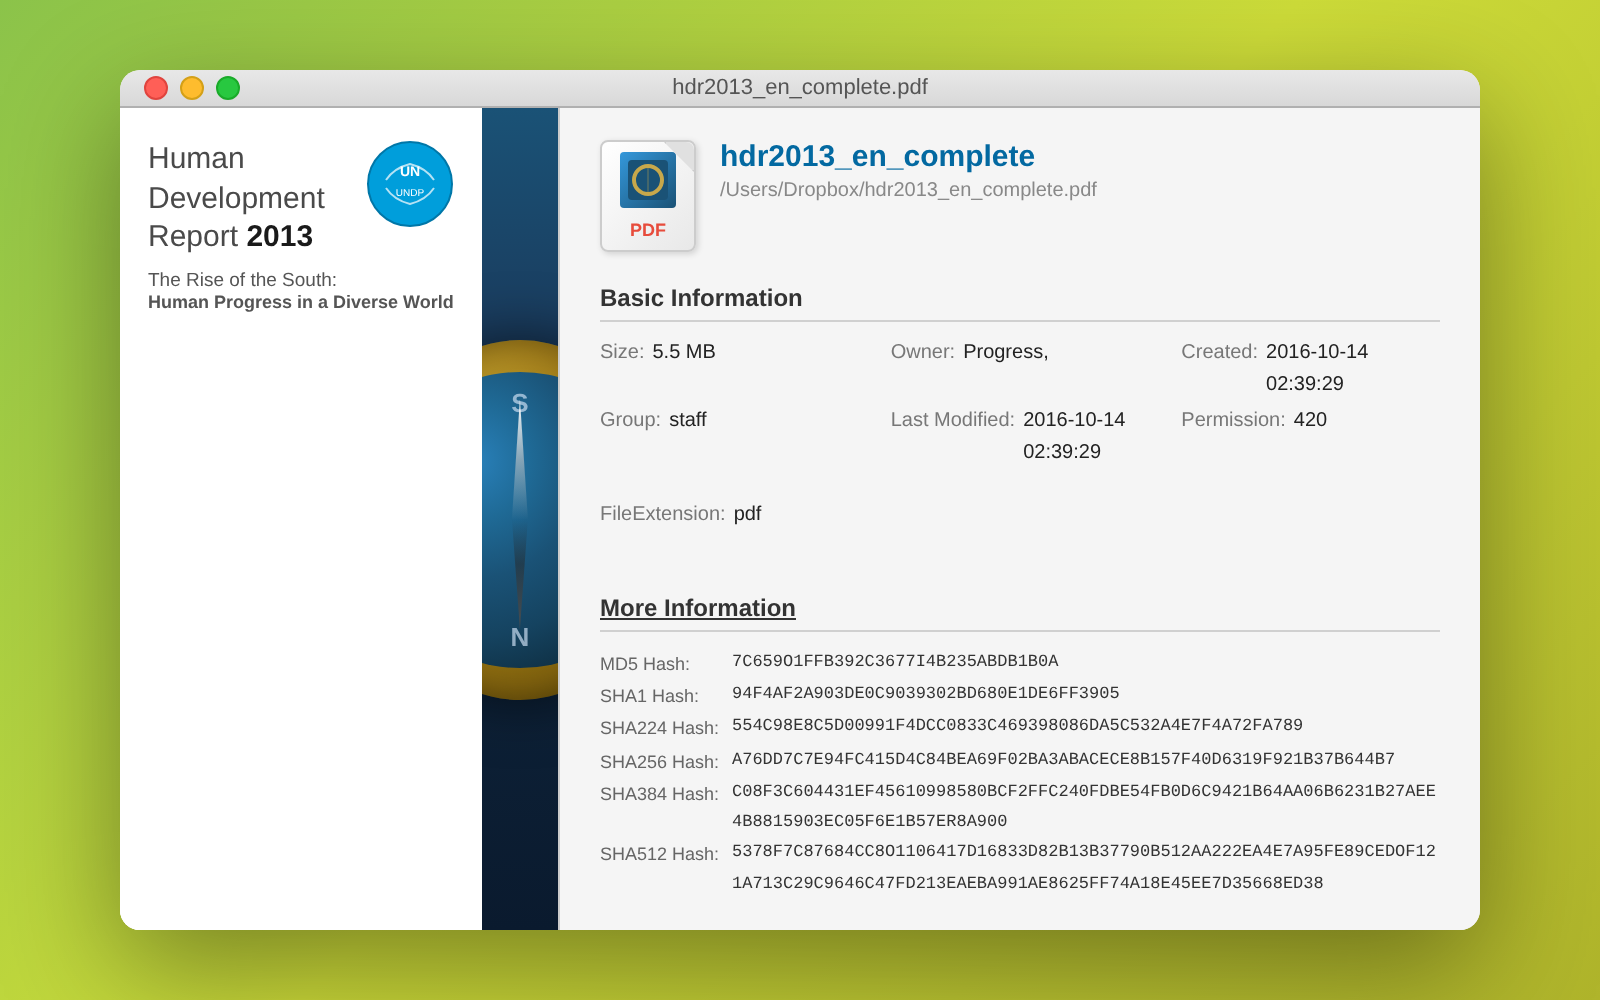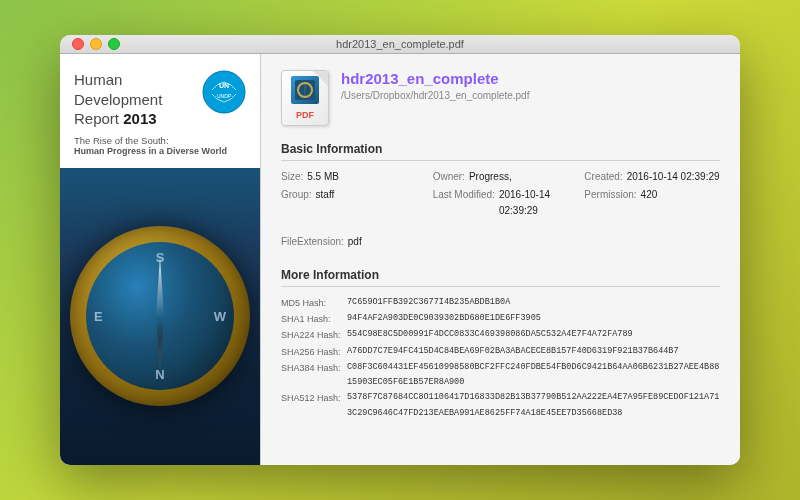--- a/index.html
+++ b/index.html
@@ -61,25 +61,25 @@
     }
 
     .window-content {
       display: flex;
       flex: 1;
       overflow: hidden;
     }
 
     
     .left-panel {
-      width: 201px;
+      width: 220px;
       background: #fff;
       border-right: 1px solid #ccc;
       display: flex;
-      flex-direction: column;
+      flex-direction: row;
       overflow: hidden;
     }
 
     .pdf-header {
       padding: 16px 14px 12px;
       background: #fff;
     }
 
     .pdf-title-main {
       font-size: 15px;
@@ -238,21 +238,21 @@
       justify-content: center;
     }
 
     .file-title {
       flex: 1;
     }
 
     .file-name {
       font-size: 15px;
       font-weight: 600;
-      color: #8b5cf6;
+      color: #0369a1;
       margin-bottom: 3px;
     }
 
     .file-path {
       font-size: 10px;
       color: #888;
     }
 
     .section-title {
       font-size: 12px;
@@ -430,21 +430,21 @@
           <span class="info-value">420</span>
         </div>
       </div>
 
       <div class="info-single">
         <span class="info-label">FileExtension:</span>
         <span class="info-value">pdf</span>
       </div>
 
       <div class="more-info-section">
-        <div class="section-title" style="margin-top:17px;">More Information</div>
+        <div class="section-title" style="margin-top:30px;text-decoration:underline;">More Information</div>
 
         <div class="hash-table">
           <div class="hash-row">
             <span class="hash-label">MD5 Hash:</span>
             <span class="hash-value">7C659O1FFB392C3677I4B235ABDB1B0A</span>
           </div>
           <div class="hash-row">
             <span class="hash-label">SHA1 Hash:</span>
             <span class="hash-value">94F4AF2A903DE0C9039302BD680E1DE6FF3905</span>
           </div>

